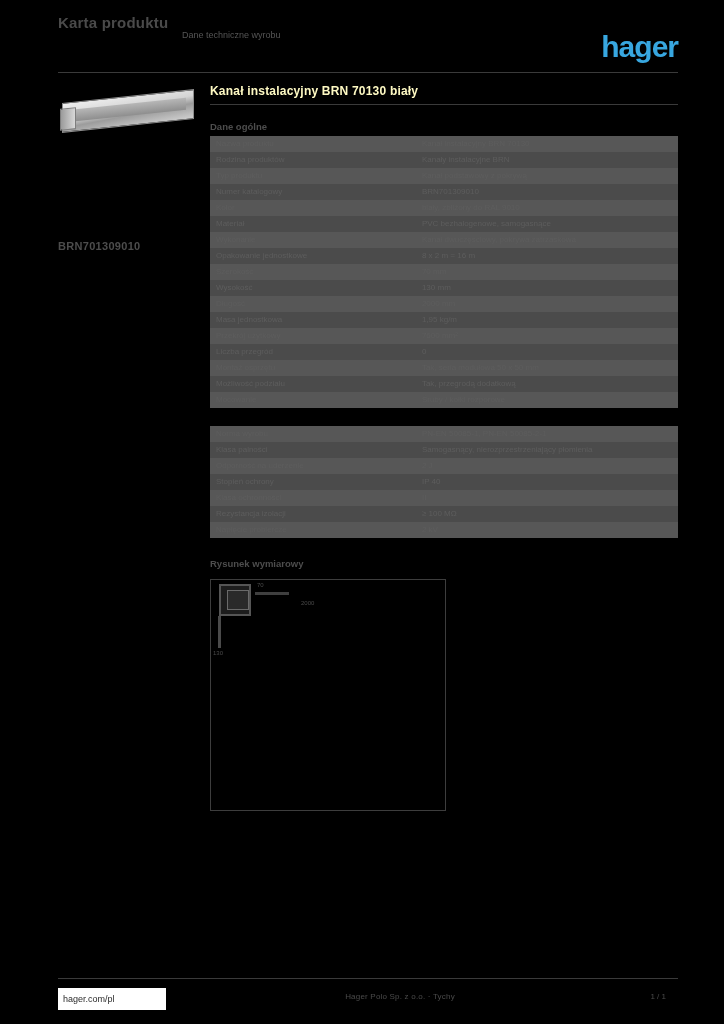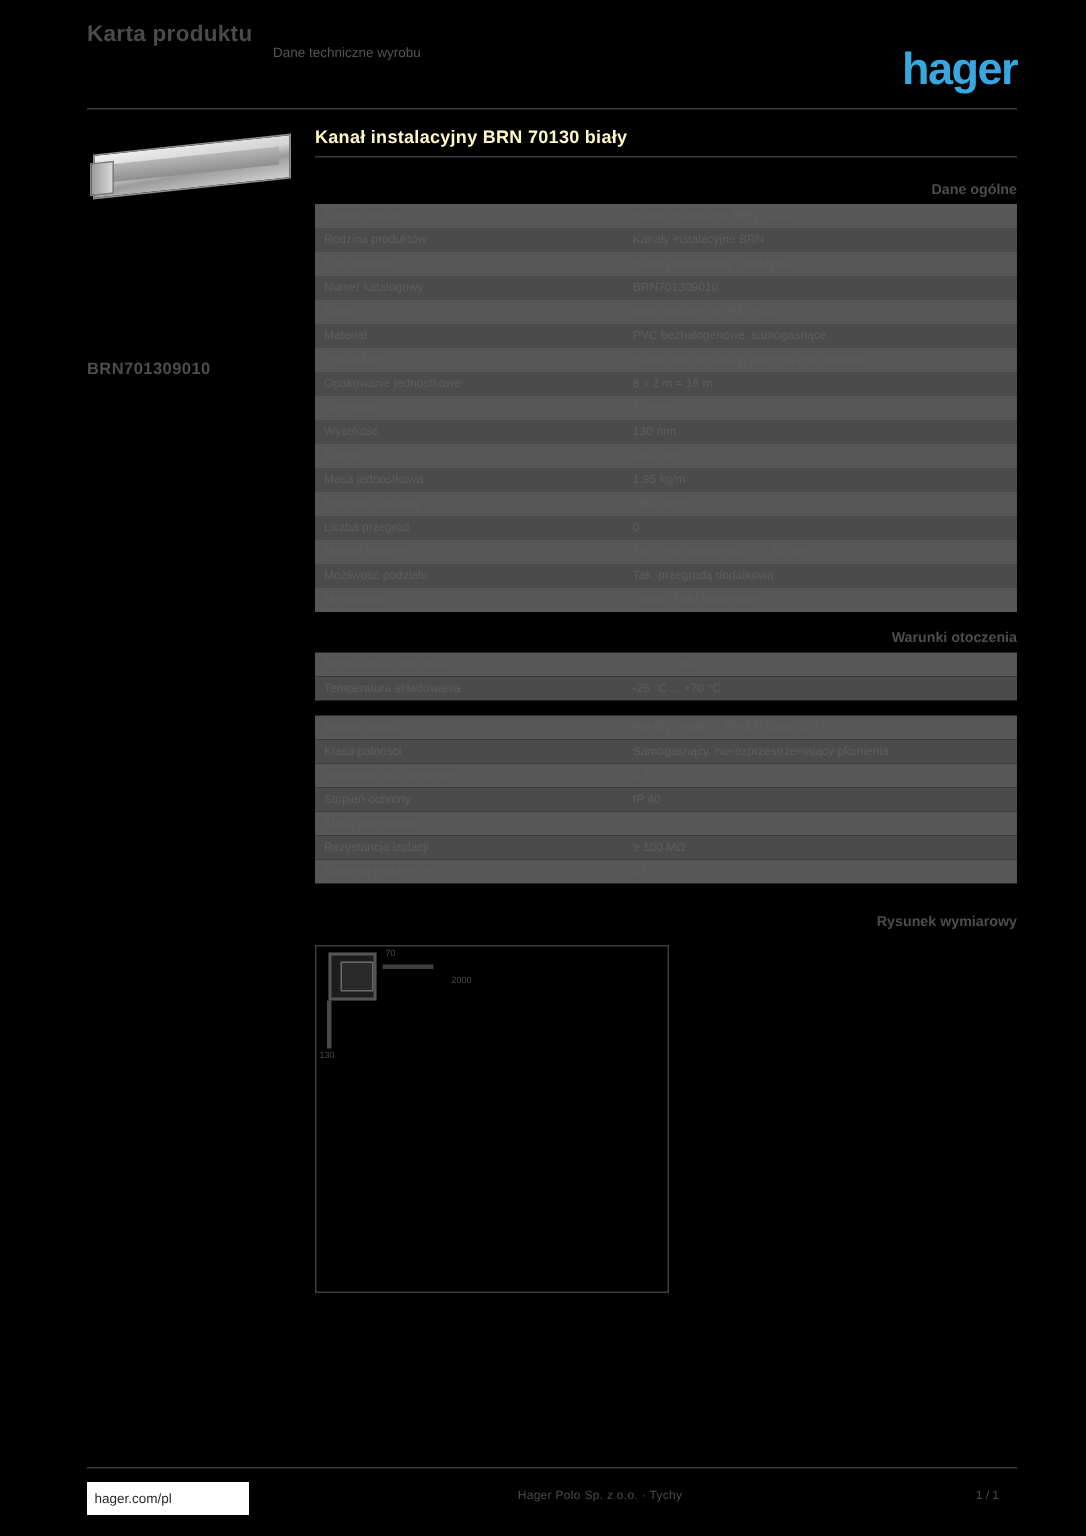--- a/index.html
+++ b/index.html
@@ -123,21 +123,20 @@
     border-bottom: 1px solid #3a3a3a;
     margin-bottom: 14px;
   }
 
   .section { margin-bottom: 2px; }
   .section-head {
     font-size: 9.5px;
     font-weight: bold;
     color: #4d4d4d;
     padding: 2px 0 4px 0;
-    text-align: right;
   }
 
   
   .spec-table {
     width: 100%;
     border-collapse: collapse;
     table-layout: fixed;
   }
   .spec-table tr.odd td { background: #575757; }
   .spec-table tr.even td { background: #4b4b4b; }
@@ -324,35 +323,20 @@
           <tr class="odd">
               <td class="k">Mocowanie</td>
               <td class="v">Śruby / kołki rozporowe</td>
             </tr>
         </tbody>
       </table>
     </div>
 
     <div class="group-gap"></div>
 
-    <div class="section">
-      <div class="section-head">Warunki otoczenia</div>
-      <table class="spec-table">
-        <tbody>
-          <tr class="odd">
-              <td class="k">Temperatura otoczenia</td>
-              <td class="v">-5 °C ... +60 °C</td>
-            </tr>
-          <tr class="even">
-              <td class="k">Temperatura składowania</td>
-              <td class="v">-25 °C ... +70 °C</td>
-            </tr>
-        </tbody>
-      </table>
-    </div>
 
     <div class="group-gap"></div>
 
     <div class="section">
       <table class="spec-table">
         <tbody>
           <tr class="odd">
               <td class="k">Norma wyrobu</td>
               <td class="v">PN-EN 50085-1, PN-EN 50085-2-1</td>
             </tr>

